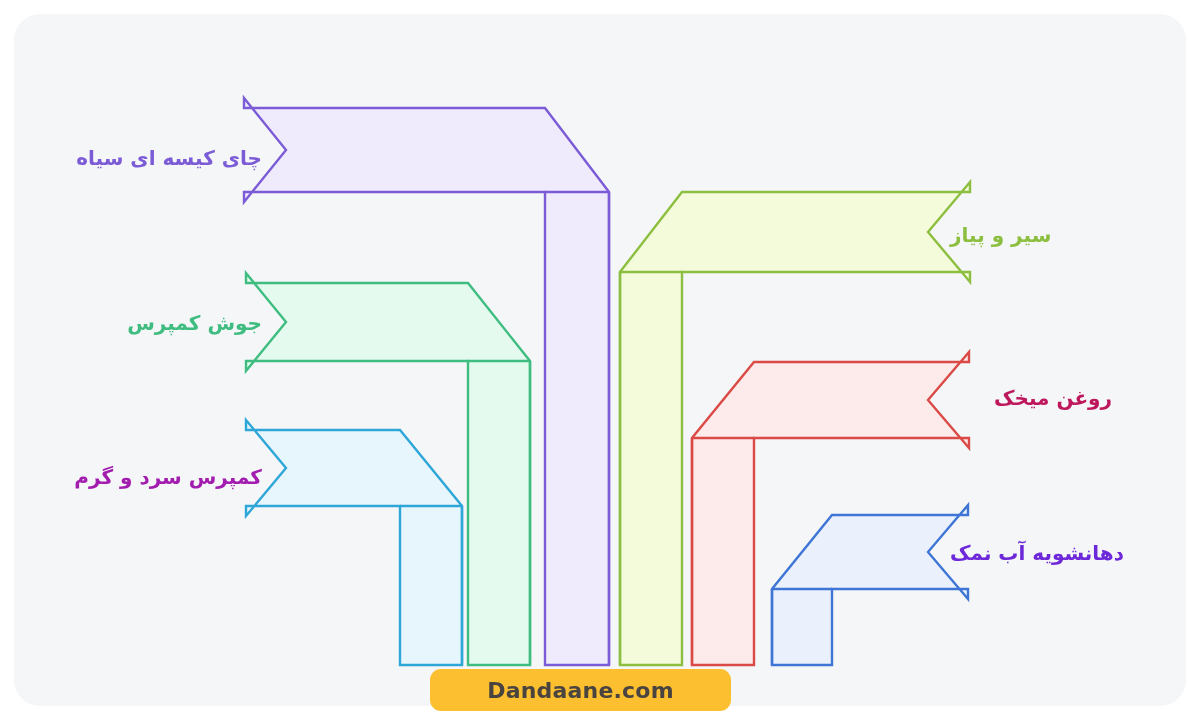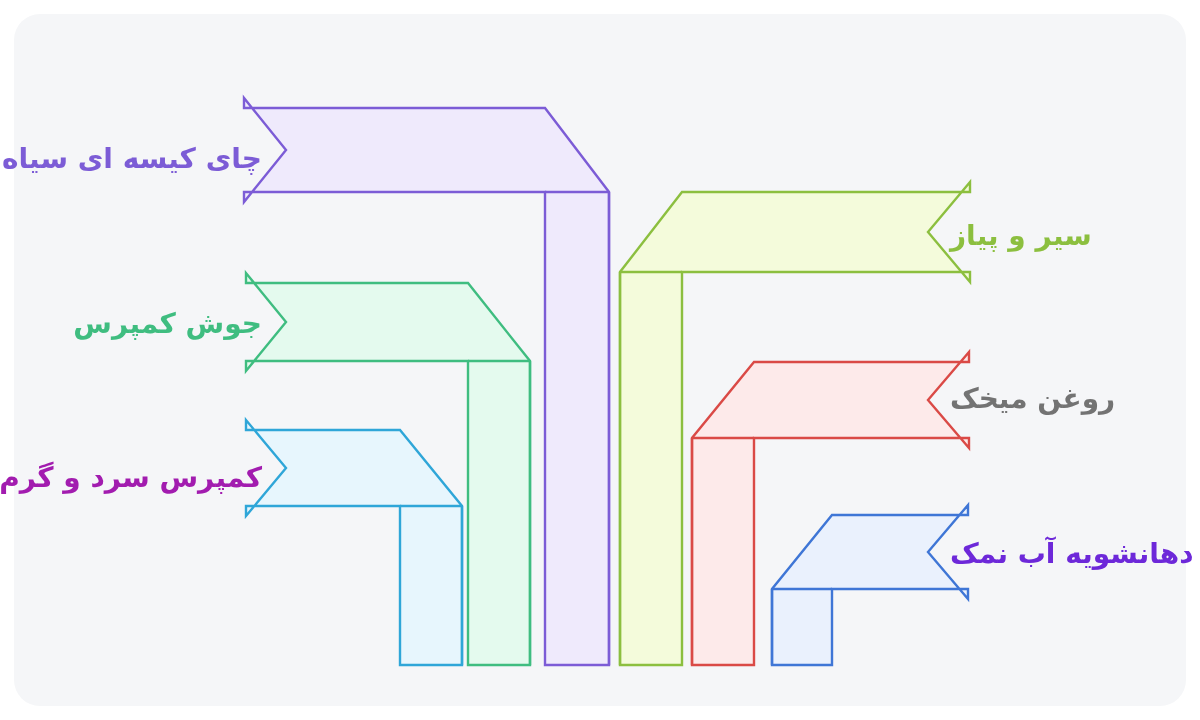--- a/index.html
+++ b/index.html
@@ -42,21 +42,21 @@
     stroke-linecap: butt;
   }
   .inner-seam {
     stroke-width: 2.4;
     fill: none;
     stroke-linecap: butt;
   }
   .arrow-label {
     position: absolute;
     font-family: "DejaVu Sans", "Liberation Sans", sans-serif;
-    font-size: 28px;
+    font-size: 20px;
     font-weight: 600;
     direction: rtl;
     unicode-bidi: bidi-override;
     white-space: nowrap;
     line-height: 1.25;
   }
   .arrow-label.left-side {
     text-align: right;
     transform: translate(-100%, -50%);
   }
@@ -121,19 +121,22 @@
         <path class="arrow-shape" d="M928.0,552.0 L968.0,505.0 L968.0,515.0 L832.0,515.0 L772.0,589.0 L772.0,665.0 L832.0,665.0 L832.0,589.0 L968.0,589.0 L968.0,599.0 Z" fill="#eaf1fd" stroke="#3f76d6"></path>
         <path class="inner-seam" d="M772.0,589.0 L832.0,589.0" stroke="#3f76d6"></path>
         <path class="inner-seam" d="M772.0,589.0 L772.0,665.0" stroke="#3f76d6"></path>
       </g>
     </svg>
 
   <div id="labels-layer">
       <div class="arrow-label left-side" style="left: 262px; top: 158px; color: rgb(124, 92, 214);">چای کیسه ای سیاه</div>
       <div class="arrow-label right-side" style="left: 950px; top: 235px; color: rgb(140, 191, 63);">سیر و پیاز</div>
       <div class="arrow-label left-side" style="left: 262px; top: 323px; color: rgb(63, 189, 128);">جوش کمپرس</div>
-      <div class="arrow-label right-side" style="left: 950px; top: 398px; color: #737373;">روغن میخک</div>
+      <div class="arrow-label right-side" style="left: 994px; top: 398px; color: #be185d;">روغن میخک</div>
       <div class="arrow-label left-side" style="left: 262px; top: 477px; color: #a21caf;">کمپرس سرد و گرم</div>
       <div class="arrow-label right-side" style="left: 950px; top: 553px; color: #6d28d9;">دهانشویه آب نمک</div>
     </div>
 
+  <div id="watermark">
+    <span id="watermark-text">Dandaane.com</span>
+  </div>
 
 </div>
 
 </body></html>

